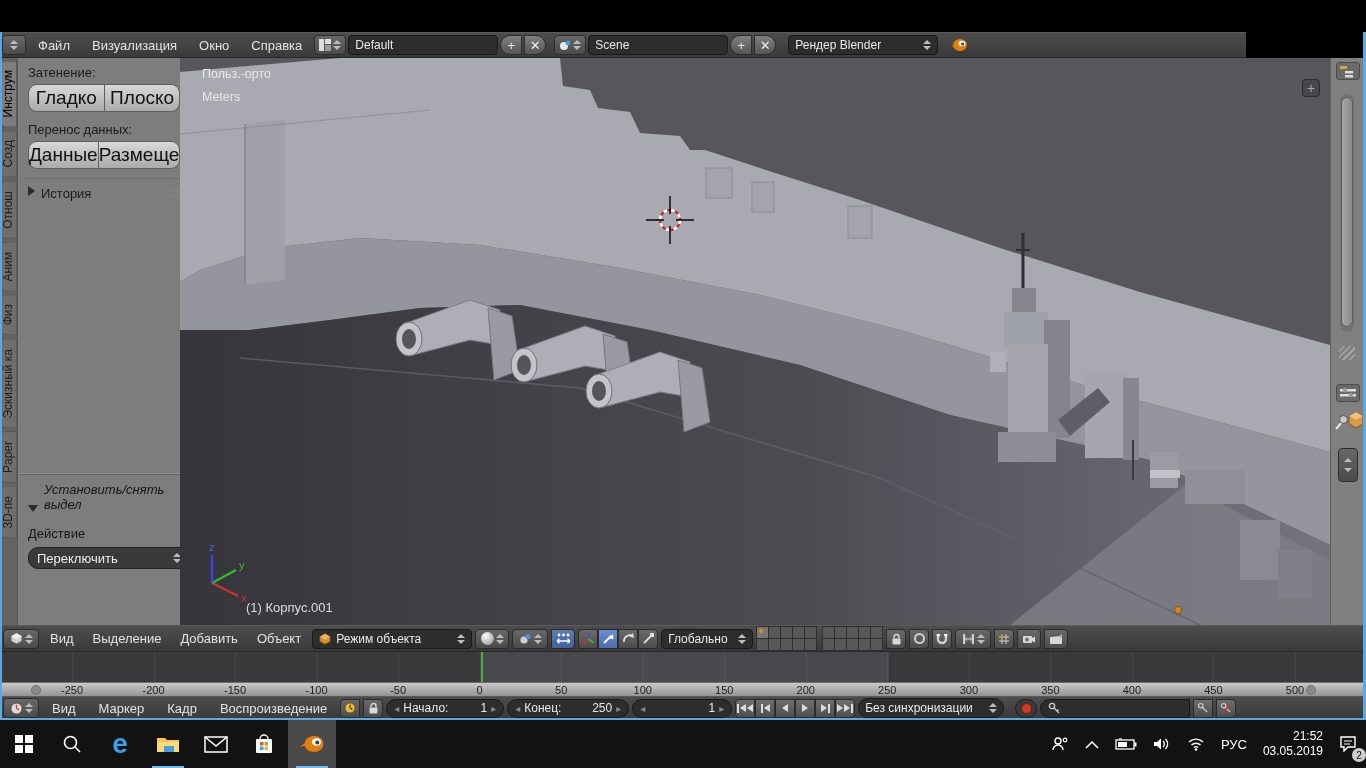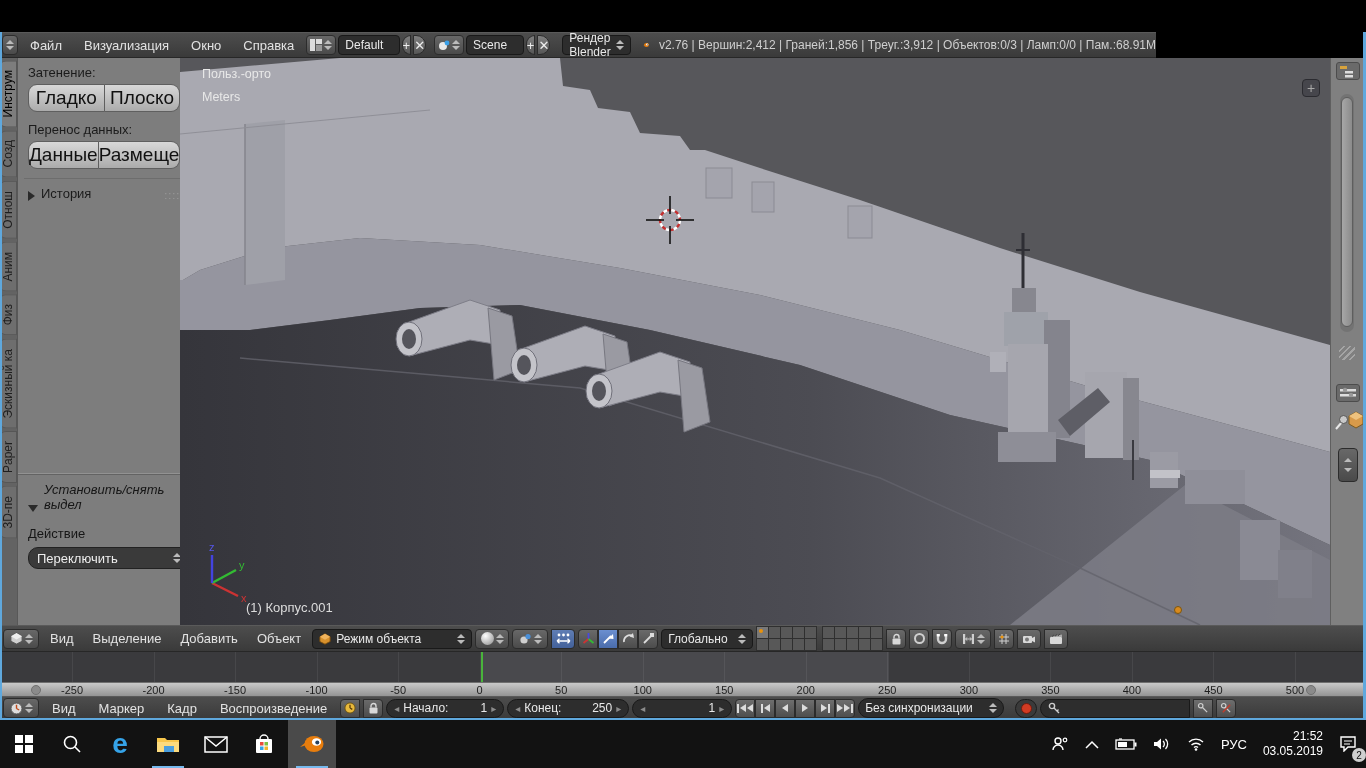--- a/index.html
+++ b/index.html
@@ -33,40 +33,40 @@
   .spin b.up { border-bottom:4px solid #bbb; }
   .spin b.dn { border-top:4px solid #bbb; }
   .gbtn { background:linear-gradient(#7f7f7f,#565656); border:1px solid #2c2c2c;
     height:20px; display:flex; align-items:center; justify-content:center; color:#eee; }
   .round-l { border-radius:10px 0 0 10px; } .round-r { border-radius:0 10px 10px 0; }
   .iconbtn { background:linear-gradient(#686868,#4a4a4a); border:1px solid #2c2c2c;
     border-radius:4px; height:20px; display:flex; align-items:center; justify-content:center;
     padding:0 3px; gap:2px; }
 
   
-  .topbar { left:0; top:32px; width:1156px; height:26px; gap:2px; padding-left:2px; }
+  .topbar { left:0; top:32px; width:1246px; height:26px; gap:2px; padding-left:2px; }
   .stats { color:#cfcfcf; font-size:12px; margin-left:8px; white-space:nowrap; }
 
   
   .main { left:0; top:58px; width:1366px; height:567px; background:#57575b; }
   .shelf { left:0; top:0; width:180px; height:567px; background:#7d7d7d; display:flex; }
   .ts-tabs { width:26px; background:#636363; border-right:1px solid #585858; padding-top:2px;
     display:flex; flex-direction:column; gap:3px; }
   .tab { writing-mode:vertical-rl; transform:rotate(180deg); font-size:12px; color:#1f1f1f;
     background:#6e6e6e; border:1px solid #575757; border-right:none;
     border-radius:0 6px 6px 0; padding:9px 1px; text-align:center; }
   .tab.active { background:#7d7d7d; color:#000; }
   .ts-panels { flex:1; position:relative; color:#1b1b1b; font-size:13px; padding:4px 18px 0 10px; }
   .ts-label { margin:3px 0 4px; }
   .pairbtns { display:flex; }
   .sbtn { flex:1; background:linear-gradient(#d8d8d8,#ababab); border:1px solid #5f5f5f;
     color:#111; font-size:19px; text-align:center; padding:2px 0; }
   .sbtn.l { border-radius:9px 0 0 9px; } .sbtn.r { border-radius:0 9px 9px 0; border-left:none; }
   .ts-sep { height:1px; background:#929292; border-bottom:1px solid #6d6d6d; margin:9px -4px 7px; }
-  .hist { display:flex; align-items:flex-end; gap:6px; }
+  .hist { display:flex; align-items:flex-start; gap:6px; }
   .tri-e { width:0; height:0; border-top:5px solid transparent; border-bottom:5px solid transparent;
     border-left:7px solid #2a2a2a; }
   .grip { margin-left:auto; color:#9a9a9a; font-size:11px; letter-spacing:1px; }
   .vscroll { position:absolute; right:4px; top:8px; width:9px; height:404px; background:#696969;
     border-radius:5px; }
   .vscroll .thumb { position:absolute; left:1px; top:2px; width:7px; height:392px;
     background:linear-gradient(90deg,#aaa,#8e8e8e); border-radius:4px; border:1px solid #5c5c5c; }
   .op-sep { position:absolute; left:0; right:0; top:415px; height:2px;
     background:#929292; border-bottom:1px solid #636363; }
   .op-panel { position:absolute; left:10px; right:8px; top:424px; color:#161616; font-size:13px; }
@@ -227,21 +227,20 @@
           <b class="up"></b>
           <b class="dn"></b>
         </span>
     </div>
     <svg width="18" height="18" viewBox="0 0 18 18" style="margin-left:10px">
       <ellipse cx="10" cy="9" rx="7" ry="6" fill="#e87d0d"></ellipse>
       <ellipse cx="12" cy="7.5" rx="3.4" ry="2.8" fill="#fff"></ellipse>
       <circle cx="12.6" cy="8" r="1.5" fill="#26425f"></circle>
       <path d="M1 11 L7 6 L8 9 Z" fill="#e87d0d"></path>
     </svg>
-    <span class="stats">v2.76 | Вершин:2,412 | Граней:1,856 | Треуг.:3,912 | Объектов:0/3 | Ламп:0/0 | Пам.:68.91M</span>
   </div>
 
   <div class="abs main">
 
     <div class="abs shelf">
       <div class="ts-tabs">
         <div class="tab active">Инструм</div>
         <div class="tab">Созд</div>
         <div class="tab">Отнош</div>
         <div class="tab">Аним</div>

